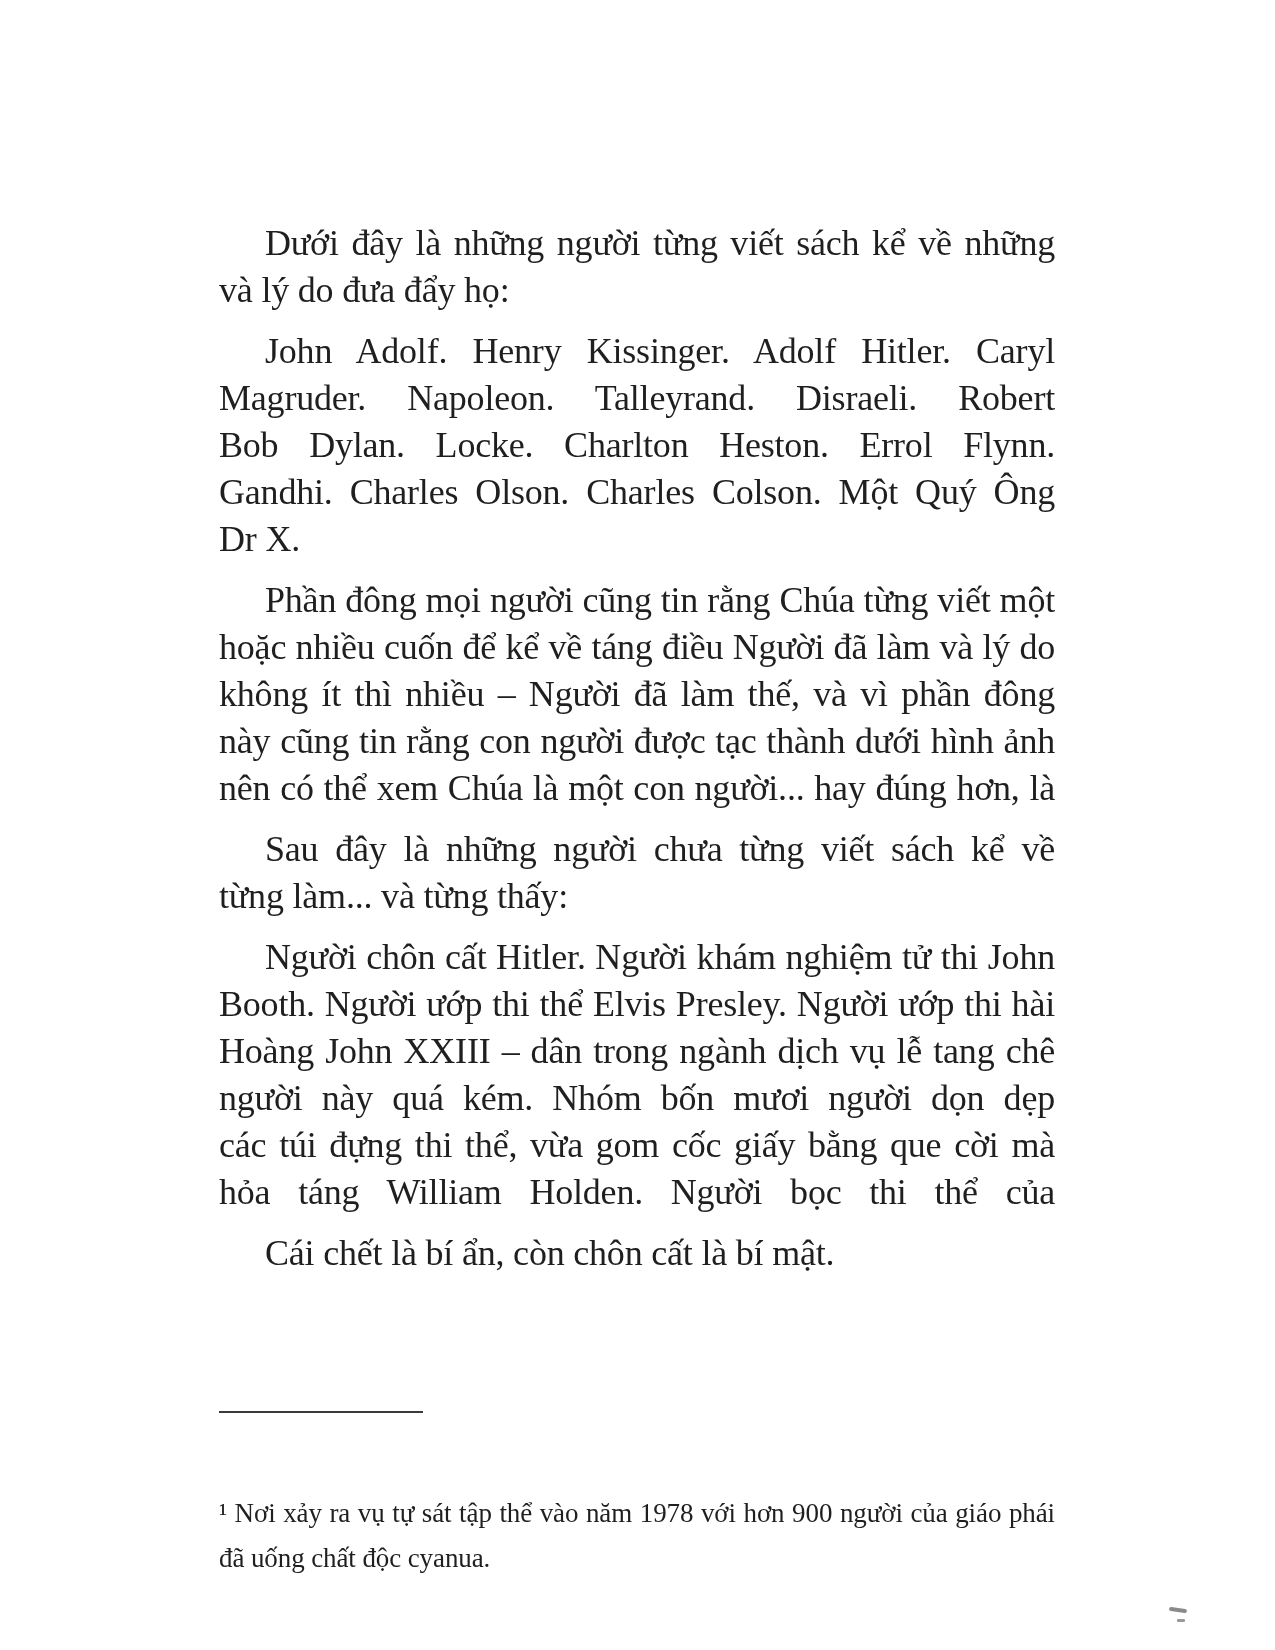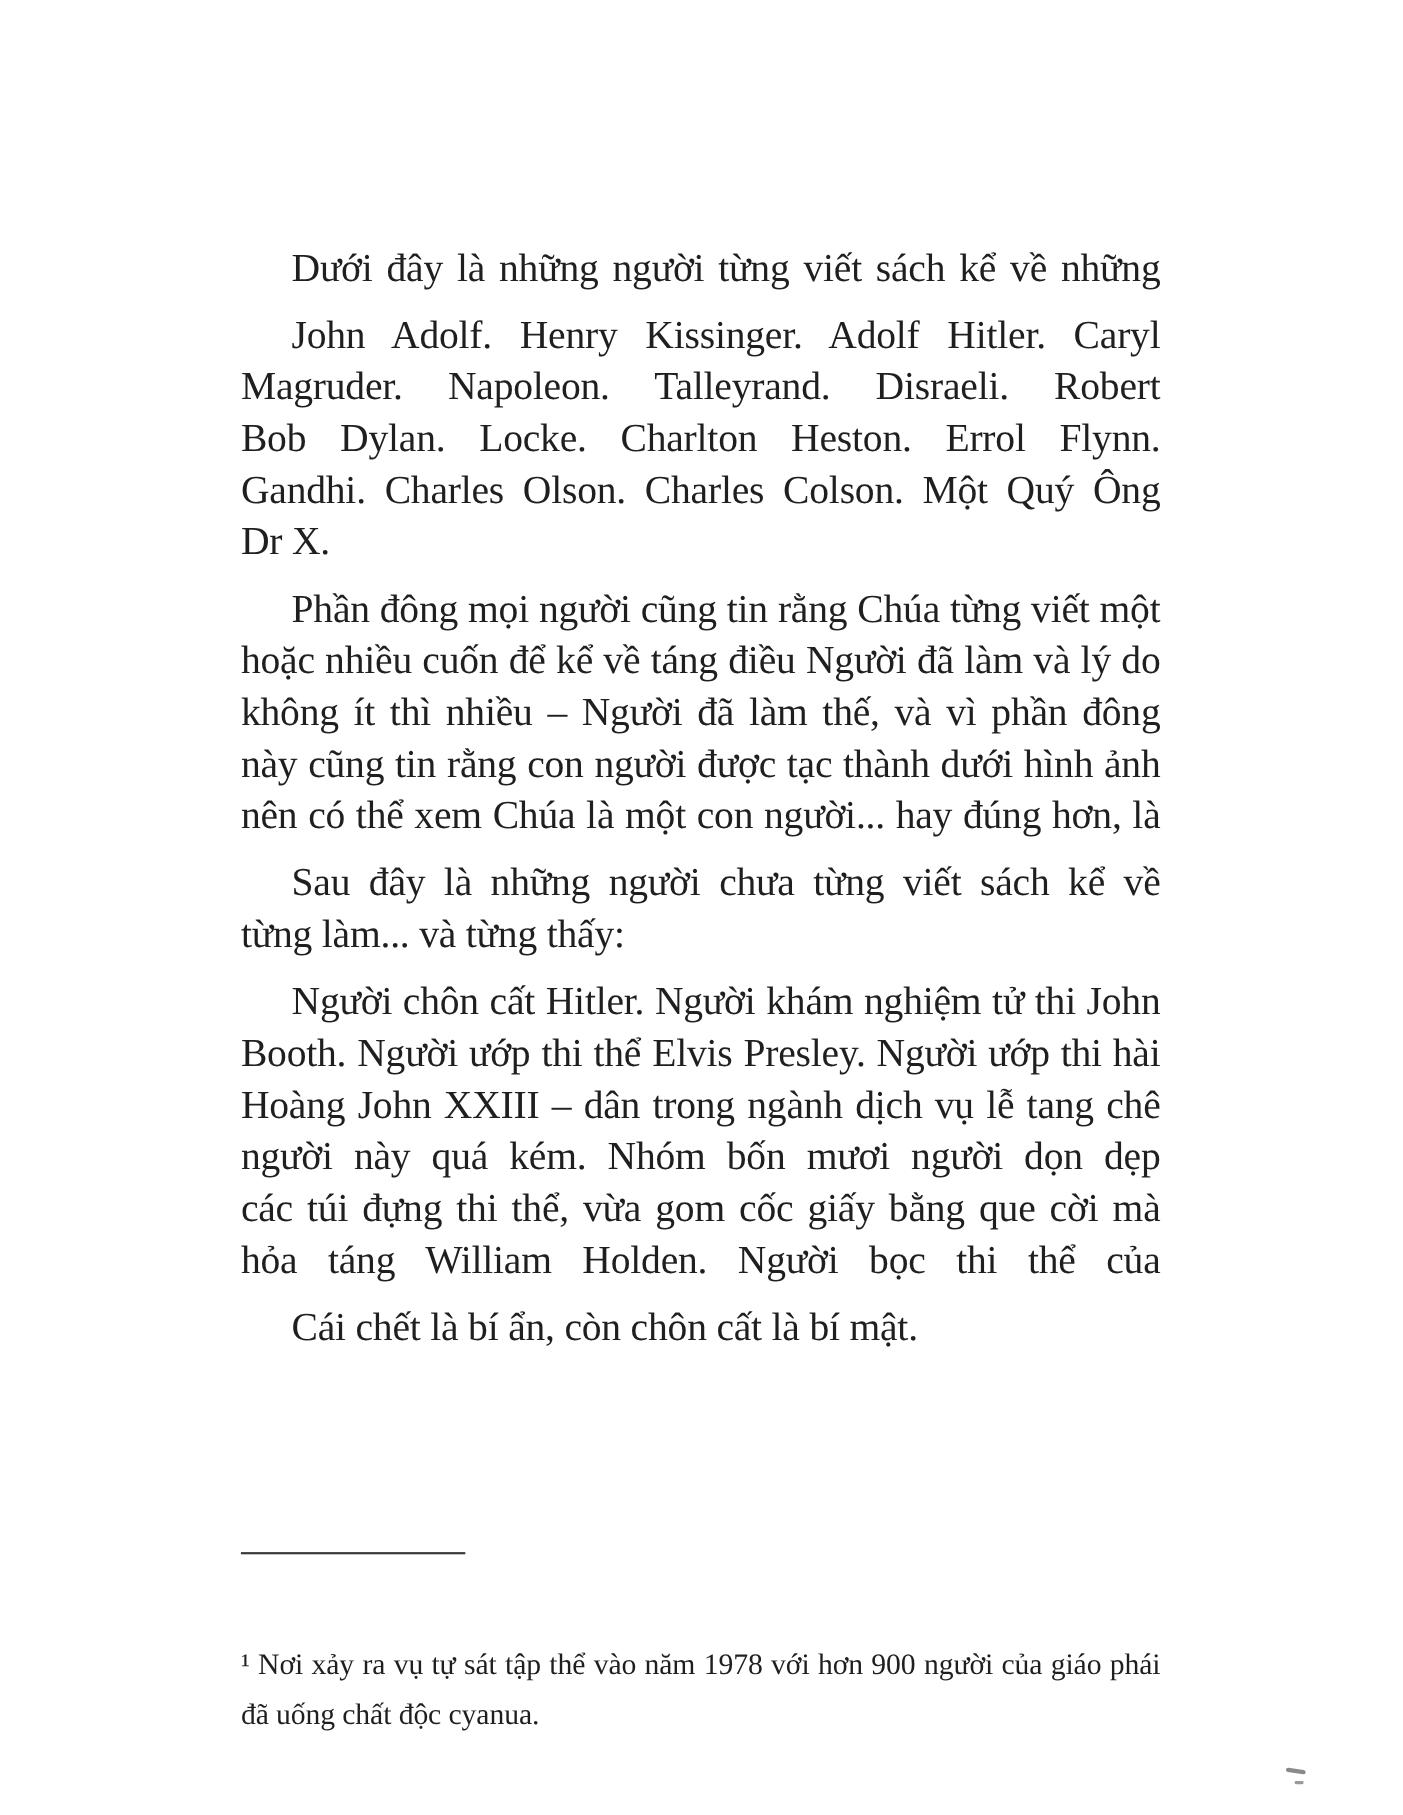--- a/index.html
+++ b/index.html
@@ -73,20 +73,21 @@
 </style>
 </head>
 <body>
 
 <div class="page">
 
   <main class="text-block">
 
     <p class="para">
       <span class="line first">Dưới đây là những người từng viết sách kể về những việc họ làm</span>
+      <span class="line end">và lý do đưa đẩy họ:</span>
     </p>
 
     <p class="para">
       <span class="line first">John Adolf. Henry Kissinger. Adolf Hitler. Caryl Chessman. Jeb</span>
       <span class="line">Magruder. Napoleon. Talleyrand. Disraeli. Robert Zimmerman, tức</span>
       <span class="line">Bob Dylan. Locke. Charlton Heston. Errol Flynn. Ayatollah Khomeini.</span>
       <span class="line">Gandhi. Charles Olson. Charles Colson. Một Quý Ông Thời Victoria.</span>
       <span class="line end">Dr X.</span>
     </p>
 

